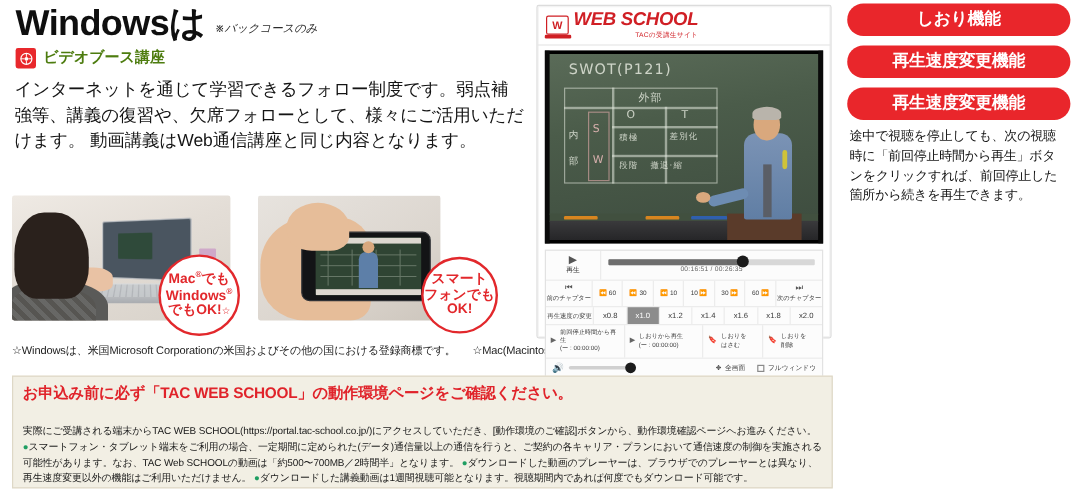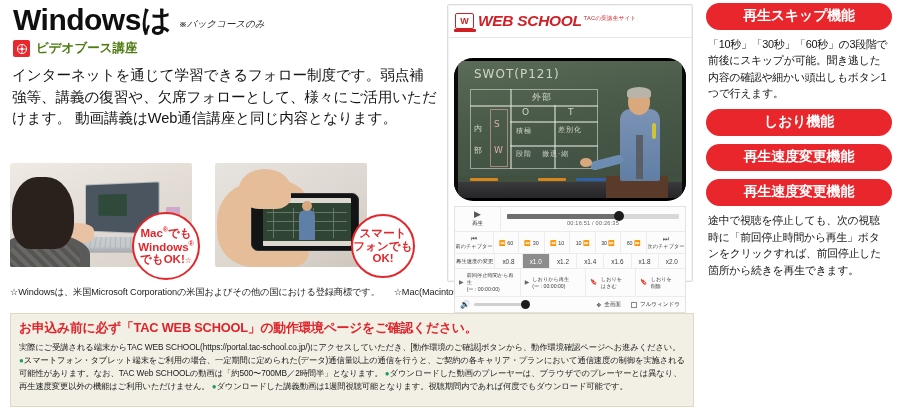--- a/index.html
+++ b/index.html
@@ -151,26 +151,26 @@
   .logo-icon {
     width: 19px; height: 16px; background: #ffffff; border: 1.6px solid #cf1f24;
     border-radius: 2px; position: relative; margin-right: 4px;
     display:flex; align-items:center; justify-content:center;
   }
   .logo-icon .w { font-size: 9px; font-weight: bold; color: #cf1f24; line-height: 1; }
   .logo-icon:after{
     content:""; position:absolute; left:-2px; bottom:-4px; width:22px;height:3px;
     background:#cf1f24; border-radius:1px;
   }
-  .logo-text { display: flex; flex-direction: row; }
+  .logo-text { display: flex; flex-direction: column; text-align: right; }
   .logo-main { font-size: 15.5px; font-weight: bold; font-style: italic; color: #d01f25; line-height: 1; letter-spacing: -0.3px; }
   .logo-sub { font-size: 5.6px; color: #d01f25; letter-spacing: 0.2px; margin-top: 1.5px; margin-left: 2px; }
 
   .video-stage {
-    margin: 20px 6px 0 6px; height: 143px; background: #000; position: relative; overflow: hidden; border-radius: 19px;
+    margin: 4px 6px 0 6px; height: 161px; background: #000; position: relative; overflow: hidden;
   }
   .vs-board {
     position: absolute; left: 4px; top: 3px; right: 4px; bottom: 24px;
     background: linear-gradient(170deg,#5a6b58 0%,#4b5c4a 40%,#3f4e40 100%);
   }
   .vs-chalk {
     position: absolute; color: rgba(232,236,225,.82); font-family: "DejaVu Sans", sans-serif;
     font-size: 11px; letter-spacing: 1px;
   }
   .vs-grid { position: absolute; border: 1.2px solid rgba(226,232,220,.55); }
@@ -272,21 +272,21 @@
     font-size: 10.9px; line-height: 1.5; color: #141414; padding: 6px 2px 0 2px;
     letter-spacing: -0.25px;
   }
 
   
   #notice {
     position: absolute; left: 10px; top: 313px; width: 684px; height: 94px;
     background: #f2efe4; border: 1px solid #ded8c6; padding: 6px 8px;
   }
   .notice-title {
-    color: #e0232a; font-weight: bold; font-size: 12.8px; margin-bottom: 4px; letter-spacing: -0.2px;
+    color: #e0232a; font-weight: bold; font-size: 12.8px; margin-bottom: 16px; letter-spacing: -0.2px;
   }
   .notice-body { font-size: 8.3px; line-height: 1.52; color: #191919; letter-spacing: -0.1px; }
   .bullet { color: #1f9e62; font-size: 8px; }
 </style>
 </head>
 <body>
 
 <div id="page">
 
   <div id="left-col">
@@ -492,24 +492,20 @@
           <span class="chk-box"></span>
           <span>フルウィンドウ</span>
         </span>
       </div>
 
     </div>
   </div>
 
   <div id="right-col">
     <div class="feature">
-      <div class="feature-head">再生スキップ機能</div>
-      <div class="feature-body">「10秒」「30秒」「60秒」の3段階で前後にスキップが可能。聞き逃した内容の確認や細かい頭出しもボタン1つで行えます。</div>
-    </div>
-    <div class="feature">
       <div class="feature-head">しおり機能</div>
     </div>
     <div class="feature">
       <div class="feature-head">再生速度変更機能</div>
     </div>
     <div class="feature">
       <div class="feature-head">再生速度変更機能</div>
       <div class="feature-body">途中で視聴を停止しても、次の視聴時に「前回停止時間から再生」ボタンをクリックすれば、前回停止した箇所から続きを再生できます。</div>
     </div>
   </div>

